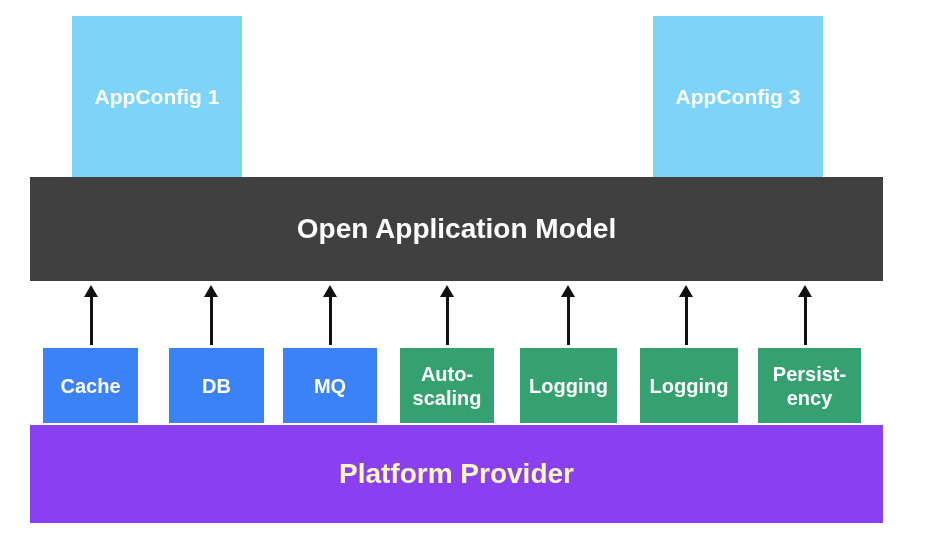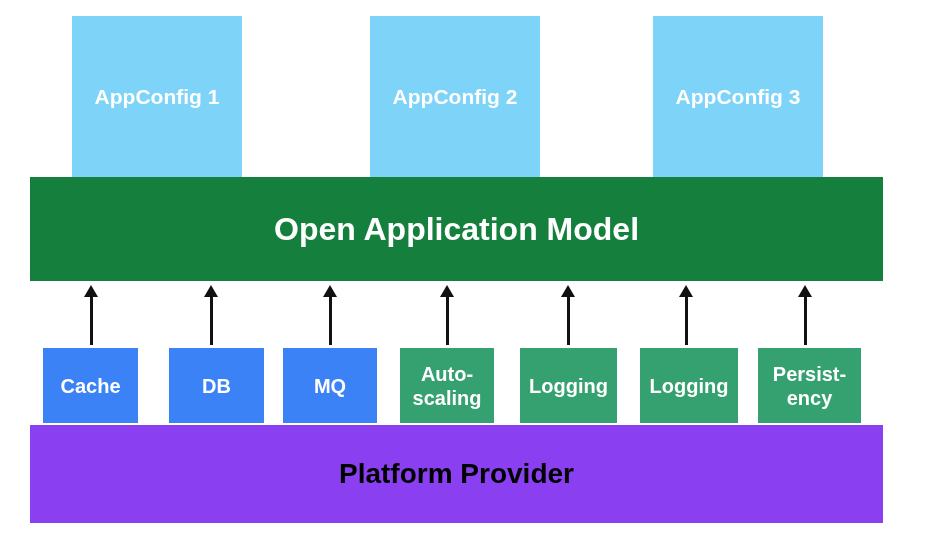--- a/index.html
+++ b/index.html
@@ -31,24 +31,24 @@
     align-items: center;
     justify-content: center;
     text-align: center;
   }
 
   
   .oam-bar {
     position: absolute;
     left: 30px; top: 177px;
     width: 853px; height: 104px;
-    background: #15803d;
+    background: #404040;
     color: #ffffff;
     font-weight: bold;
-    font-size: 32px;
+    font-size: 28px;
     display: flex;
     align-items: center;
     justify-content: center;
     text-align: center;
   }
 
   
   .arrow {
     position: absolute;
     top: 285px;
@@ -86,39 +86,36 @@
   }
   .trait.orange { background: #3b82f6; }
   .trait.green  { background: #35a070; }
 
   
   .platform-bar {
     position: absolute;
     left: 30px; top: 425px;
     width: 853px; height: 98px;
     background: #8a3ff0;
-    color: #000000;
+    color: #fef9c3;
     font-weight: bold;
     font-size: 28px;
     display: flex;
     align-items: center;
     justify-content: center;
     text-align: center;
   }
 </style>
 </head>
 <body>
 
 <div class="canvas">
 
   <div class="appconfig" style="left:72px">
     <span>AppConfig 1</span>
-  </div>
-  <div class="appconfig" style="left:370px">
-    <span>AppConfig 2</span>
   </div>
   <div class="appconfig" style="left:653px">
     <span>AppConfig 3</span>
   </div>
 
   <div class="oam-bar">
     <span>Open Application Model</span>
   </div>
 
   <div class="arrow" style="left:84px">

